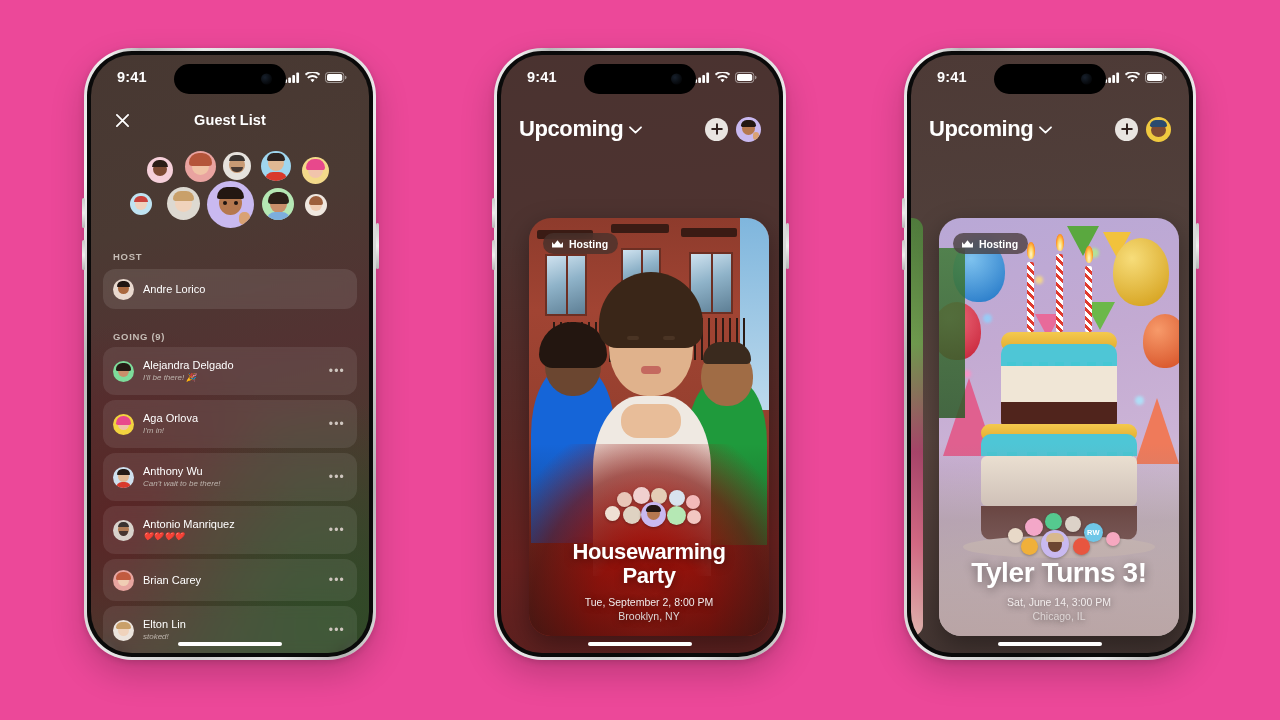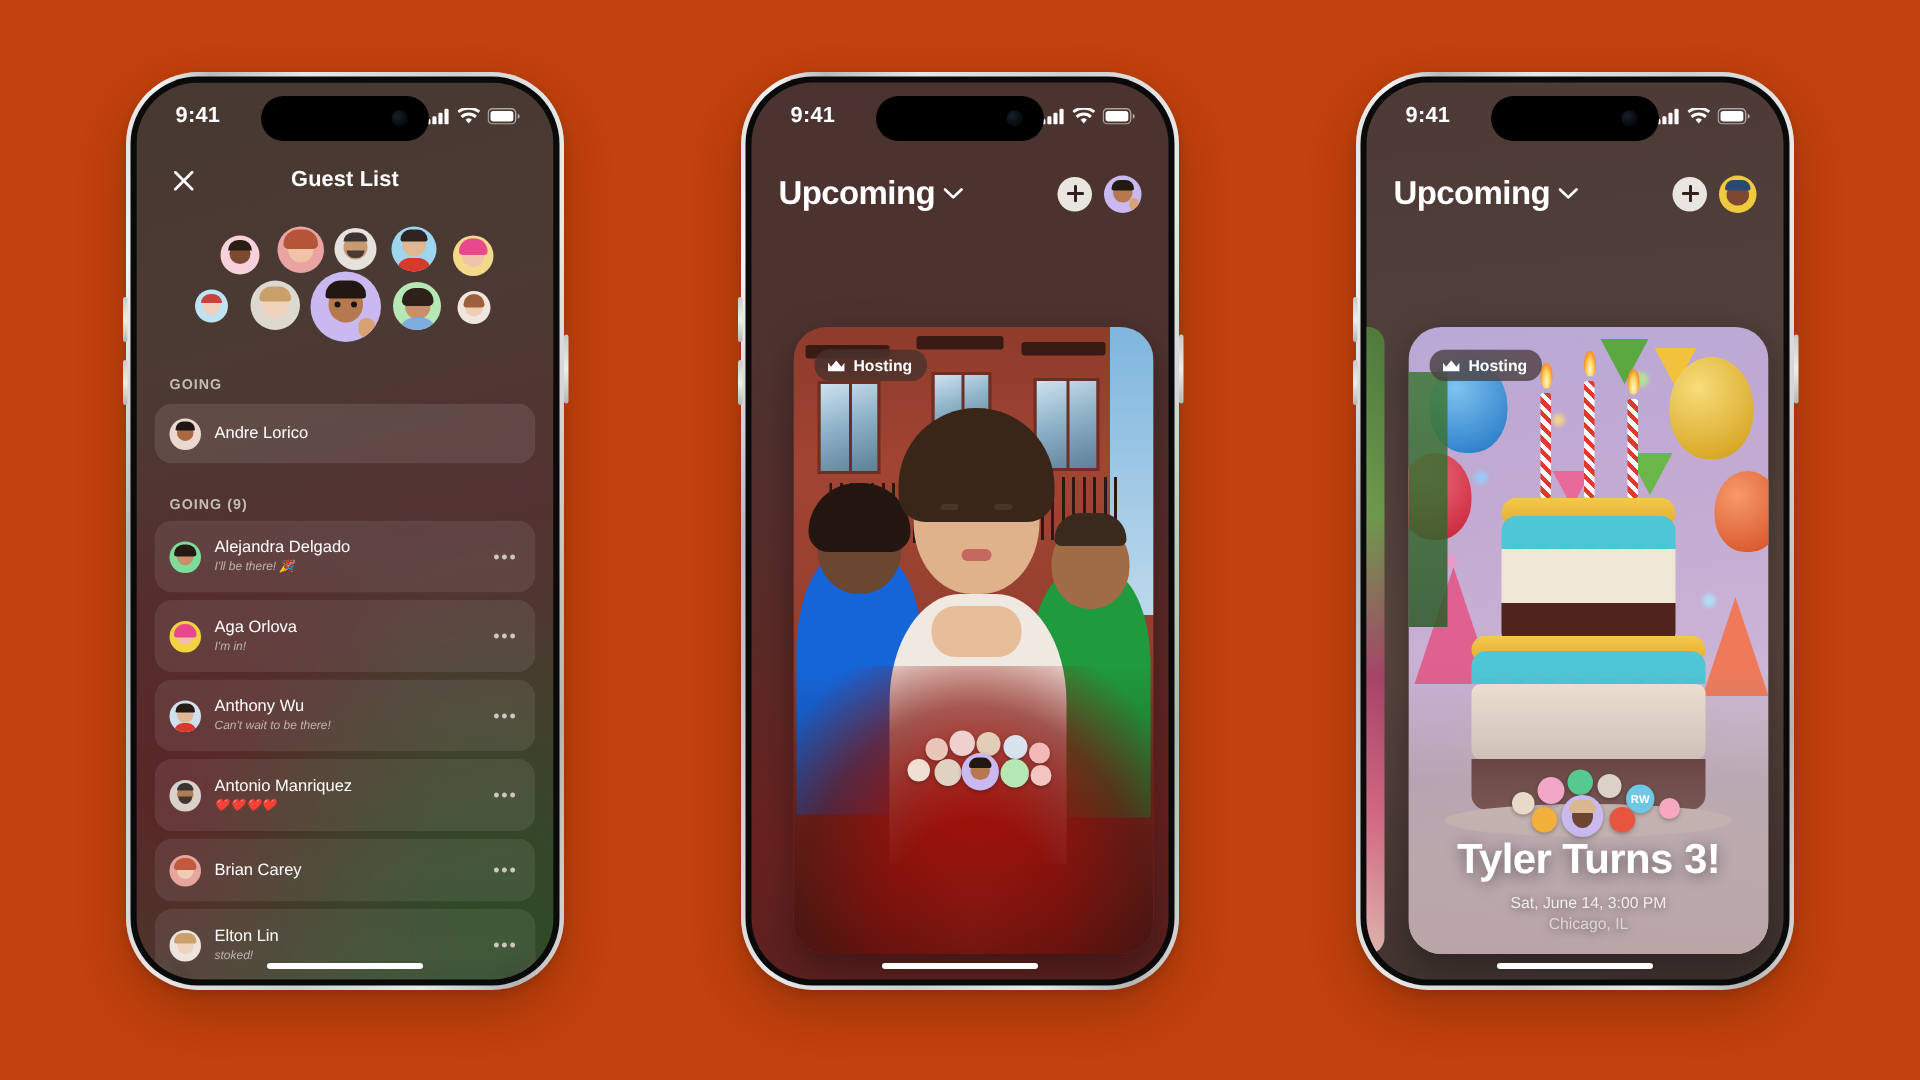--- a/index.html
+++ b/index.html
@@ -1,21 +1,21 @@
 <!DOCTYPE html>
 <html><head>
 <meta charset="utf-8">
 <style>
   * { margin:0; padding:0; box-sizing:border-box; }
   html, body {
     width:1280px; height:720px; overflow:hidden;
     background:#f7f7f7;
     font-family:"Liberation Sans", sans-serif;
   }
-  .stage { position:relative; width:1280px; height:720px; background:#c2410c;padding-left:20px; }
+  .stage { position:relative; width:1280px; height:720px; background:#ec4899;padding-left:20px; }
 
   
   .phone { position:absolute; border-radius:48px; }
   .phone .frame {
     position:absolute; inset:0; border-radius:48px;
     background:linear-gradient(100deg,#dcdcdc 0%,#f4f4f4 6%,#b9b9b9 14%,#e8e8e8 30%,
                #cfcfcf 55%,#eaeaea 76%,#b4b4b4 92%,#dddddd 100%);
     box-shadow:0 14px 34px rgba(0,0,0,.20), 0 2px 6px rgba(0,0,0,.14);
   }
   .phone .frame2 { position:absolute; inset:3px; border-radius:45px; background:#0a0a0a; }
@@ -240,21 +240,21 @@
           <div style="position:absolute;left:8px;top:7px;width:17px;height:18px;border-radius:50%;background:#c98f6a;"></div>
           <div style="position:absolute;left:6px;top:4px;width:21px;height:12px;border-radius:11px 11px 4px 4px;background:#2d2119;"></div>
           <div style="position:absolute;left:5px;bottom:0;width:23px;height:8px;border-radius:8px 8px 0 0;background:#7daedd;"></div>
         </div>
         <div class="av" style="left:214px; top:45px; width:22px; height:22px; background:#efe7df;">
           <div style="position:absolute;left:5px;top:5px;width:12px;height:12px;border-radius:50%;background:#f0cdb4;"></div>
           <div style="position:absolute;left:4px;top:2px;width:14px;height:9px;border-radius:7px 7px 2px 2px;background:#9d5f3c;"></div>
         </div>
       </div>
 
-      <div style="position:absolute; left:22px; top:196px; z-index:20;" class="sec-label">GOING</div>
+      <div style="position:absolute; left:22px; top:196px; z-index:20;" class="sec-label">HOST</div>
       <div style="position:absolute; left:12px; right:12px; top:214px; z-index:20;">
         <div class="row host">
           <div class="ava" style="background:#e9d9cf; position:relative;">
             <div style="position:absolute;left:5px;top:4px;width:11px;height:11px;border-radius:50%;background:#a9683f;"></div>
             <div style="position:absolute;left:4px;top:2px;width:13px;height:6px;border-radius:7px 7px 1px 1px;background:#201512;"></div>
           </div>
           <div class="txt">
             <span class="nm">Andre Lorico</span>
           </div>
         </div>
@@ -456,20 +456,26 @@
             <div class="mav" style="left:76px;  top:20px; width:15px; height:15px; background:#efe0d3;"></div>
             <div class="mav" style="left:94px;  top:20px; width:18px; height:18px; background:#dfd2c2;"></div>
             <div class="mav" style="left:112px; top:16px; width:25px; height:25px; background:#c9b9f0;">
               <div style="position:absolute;left:6px;top:5px;width:13px;height:13px;border-radius:50%;background:#b5784f;"></div>
               <div style="position:absolute;left:5px;top:3px;width:15px;height:7px;border-radius:8px 8px 2px 2px;background:#231712;"></div>
             </div>
             <div class="mav" style="left:138px; top:20px; width:19px; height:19px; background:#b5e8b4;"></div>
             <div class="mav" style="left:158px; top:24px; width:14px; height:14px; background:#f2c7c1;"></div>
           </div>
 
+          <div class="card-bottom">
+            <div class="card-title" style="font-size:22px; line-height:1.12;">Housewarming</div>
+            <div class="card-title" style="font-size:22px; line-height:1.12;">Party</div>
+            <div class="card-meta">Tue, September 2, 8:00 PM</div>
+            <div class="card-meta2">Brooklyn, NY</div>
+          </div>
         </div>
       </div>
 
       <div class="home-ind"></div>
     </div>
   </div>
 
   <div class="phone" id="phone3" style="left:904px; top:48px; width:292px; height:612px;">
     <div class="frame"></div>
     <div class="frame2"></div>

